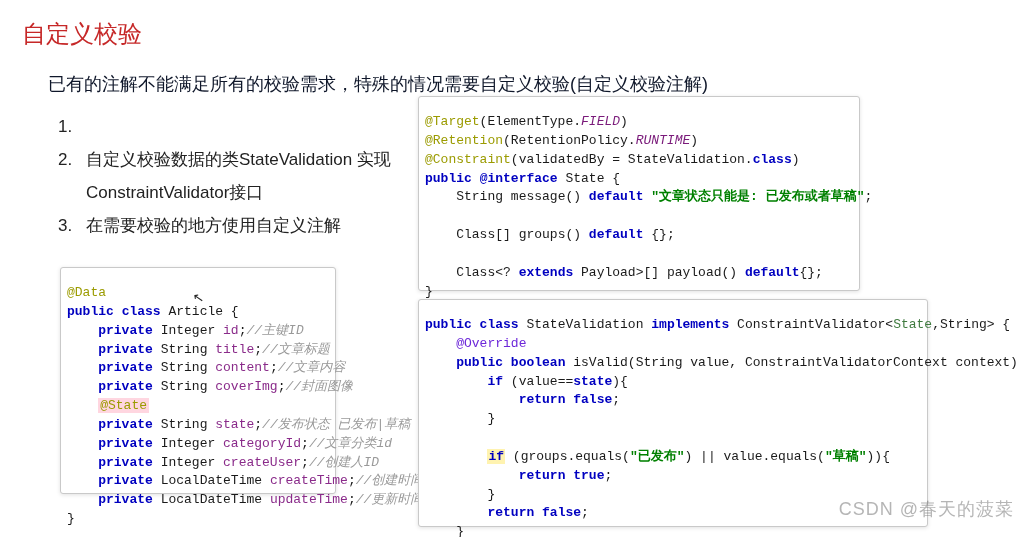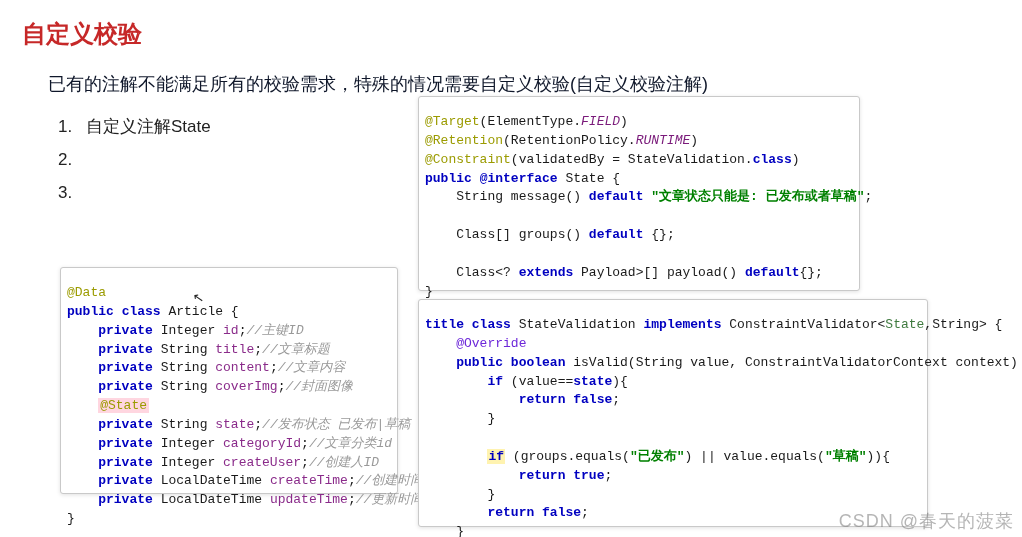--- a/index.html
+++ b/index.html
@@ -7,21 +7,21 @@
       font-family: "Microsoft YaHei", Arial, sans-serif;
       background: #fff;
       width: 1022px;
       height: 537px;
       overflow: hidden;
       position: relative;
     }
     .title {
       color: #c62828;
       font-size: 24px;
-      font-weight: 700;
+      font-weight: 400;
       padding: 18px 0 0 22px;
     }
     .subtitle {
       font-size: 18px;
       color: #0f172a;
       padding: 22px 0 0 48px;
     }
     .list {
       padding: 14px 0 0 58px;
       font-size: 17px;
@@ -37,64 +37,65 @@
       border-radius: 3px;
       box-shadow: 0 1px 4px rgba(0,0,0,0.12);
       background: #fff;
       font-family: Consolas, "Courier New", monospace;
       font-size: 13px;
       line-height: 1.45;
       padding: 16px 6px;
       white-space: pre;
       color: #1a1a1a;
     }
-    .box-article { left: 60px; top: 267px; width: 338px; height: 227px; }
+    .box-article { left: 60px; top: 267px; width: 276px; height: 227px; }
     .box-state { left: 418px; top: 96px; width: 442px; height: 195px; }
     .box-validation { left: 418px; top: 299px; width: 510px; height: 228px; }
     .kw-anno { color: #9b9b00; }
     .kw-blue { color: #0000c0; font-weight: bold; }
     .kw-field { color: #8a2b8a; }
     .kw-comment { color: #999; font-style: italic; }
     .kw-str { color: #008000; font-weight: bold; }
     .kw-enum { color: #7a1a7a; font-style: italic; }
     .kw-override { color: #6d28d9; }
     .hl-state { background: #ffd6e0; padding: 0 2px; }
     .hl-if { background: #fff3b0; padding: 0 1px; }
     .cursor {
       position: absolute;
       left: 193px; top: 290px;
       font-size: 13px; color: #222;
       transform: rotate(-10deg);
       pointer-events: none;
     }
     .watermark {
       position: absolute;
-      right: 8px; bottom: 4px;
+      right: 8px; bottom: 16px;
       font-size: 18px;
       color: rgba(120,120,120,0.55);
       font-family: "Microsoft YaHei", Arial, sans-serif;
       letter-spacing: 1px;
     }
   </style>
 </head>
 <body>
 
 <div class="title">自定义校验</div>
 <div class="subtitle">已有的注解不能满足所有的校验需求，特殊的情况需要自定义校验(自定义校验注解)</div>
 
 <div class="list">
   <div class="list-item">
     <div class="list-num">1.</div>
-    <div class="list-text">自定义注解State</div>
   </div>
   <div class="list-item">
     <div class="list-num">2.</div>
+    <div class="list-text">自定义校验数据的类StateValidation 实现ConstraintValidator接口</div>
   </div>
   <div class="list-item">
     <div class="list-num">3.</div>
+    <div class="list-text">在需要校验的地方使用自定义注解</div>
   </div>
 </div>
 
 <div class="code-box box-article"><span class="kw-anno">@Data</span>
 <span class="kw-blue">public</span> <span class="kw-blue">class</span> <span>Article</span><span> {</span>
     <span class="kw-blue">private</span> <span>Integer</span> <span class="kw-field">id</span>;<span class="kw-comment">//主键ID</span>
     <span class="kw-blue">private</span> <span>String</span> <span class="kw-field">title</span>;<span class="kw-comment">//文章标题</span>
     <span class="kw-blue">private</span> <span>String</span> <span class="kw-field">content</span>;<span class="kw-comment">//文章内容</span>
     <span class="kw-blue">private</span> <span>String</span> <span class="kw-field">coverImg</span>;<span class="kw-comment">//封面图像</span>
     <span class="hl-state kw-anno">@State</span>
@@ -110,21 +111,21 @@
 <span class="kw-anno">@Retention</span><span>(RetentionPolicy.</span><span class="kw-enum">RUNTIME</span><span>)</span>
 <span class="kw-anno">@Constraint</span><span>(validatedBy = StateValidation.</span><span class="kw-blue">class</span><span>)</span>
 <span class="kw-blue">public</span> <span class="kw-blue">@interface</span> <span>State {</span>
     <span>String message()</span> <span class="kw-blue">default</span> <span class="kw-str">"文章状态只能是: 已发布或者草稿"</span><span>;</span>
 
     <span>Class[] groups()</span> <span class="kw-blue">default</span> <span>{};</span>
 
     <span>Class&lt;?</span> <span class="kw-blue">extends</span> <span>Payload&gt;[] payload()</span> <span class="kw-blue">default</span><span>{};</span>
 <span>}</span></div>
 
-<div class="code-box box-validation"><span class="kw-blue">title class</span> <span>StateValidation</span> <span class="kw-blue">implements</span> <span>ConstraintValidator&lt;</span><span style="color:#3f7a3f">State</span><span>,String&gt; {</span>
+<div class="code-box box-validation"><span class="kw-blue">public class</span> <span>StateValidation</span> <span class="kw-blue">implements</span> <span>ConstraintValidator&lt;</span><span style="color:#3f7a3f">State</span><span>,String&gt; {</span>
     <span class="kw-override">@Override</span>
     <span class="kw-blue">public boolean</span> <span>isValid(String value, ConstraintValidatorContext context) {</span>
         <span class="kw-blue">if</span> <span>(value==</span><span class="kw-blue">state</span><span>){</span>
             <span class="kw-blue">return false</span><span>;</span>
         <span>}</span>
 
         <span class="hl-if kw-blue">if</span> <span>(groups.equals(</span><span class="kw-str">"已发布"</span><span>) || value.equals(</span><span class="kw-str">"草稿"</span><span>)){</span>
             <span class="kw-blue">return true</span><span>;</span>
         <span>}</span>
         <span class="kw-blue">return false</span><span>;</span>

